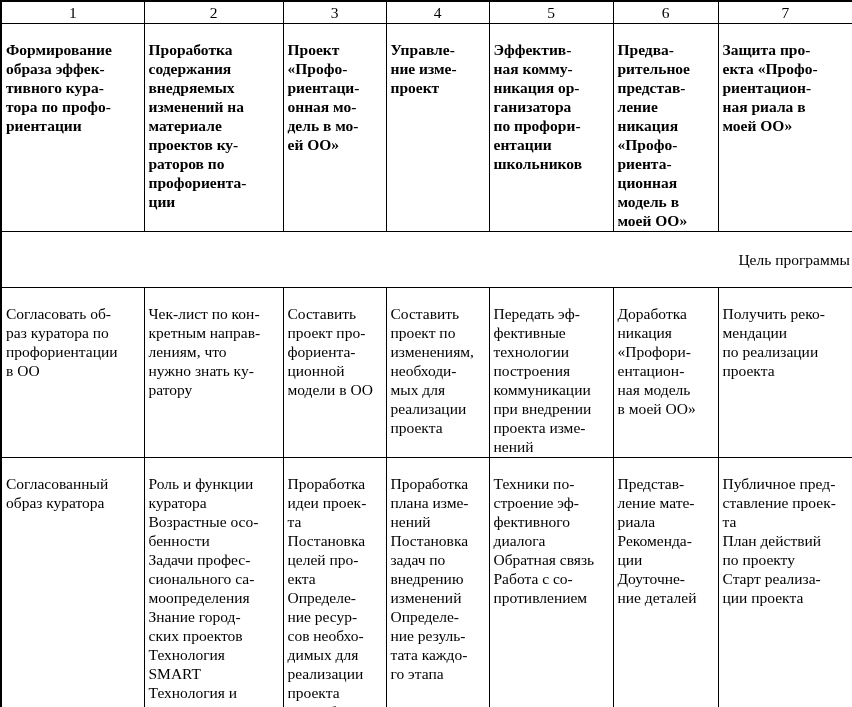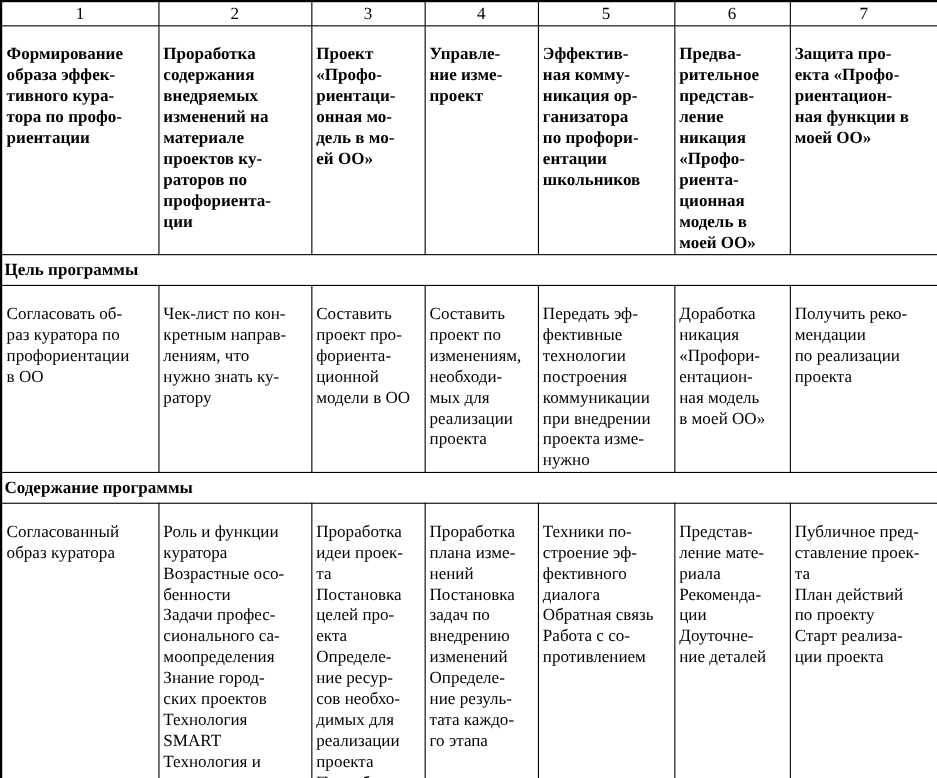--- a/index.html
+++ b/index.html
@@ -32,25 +32,25 @@
     white-space: normal;
     padding: 0 2px;
     height: 22px;
     vertical-align: middle;
   }
   .header-row td {
     font-weight: bold;
     height: 200px;
   }
   .section-row td {
-    font-weight: bold;
-    text-align: left;
+    font-weight: normal;
+    text-align: right;
     white-space: normal;
     height: 21px;
-    padding: 4px 2px;
+    padding: 18px 2px;
     vertical-align: middle;
   }
   .goal-row td { height: 148px; }
 </style>
 </head>
 <body>
 
 <table class="doc-table">
   <colgroup>
     <col style="width:143px">
@@ -108,21 +108,21 @@
 ление
 никация
 «Профо-
 риента-
 ционная
 модель в
 моей ОО»</td>
       <td>Защита про-
 екта «Профо-
 риентацион-
-ная функции в
+ная риала в
 моей ОО»</td>
     </tr>
     <tr class="section-row">
       <td colspan="7">Цель программы</td>
     </tr>
     <tr class="goal-row">
       <td>Согласовать об-
 раз куратора по
 профориентации
 в ОО</td>
@@ -143,34 +143,31 @@
 мых для
 реализации
 проекта</td>
       <td>Передать эф-
 фективные
 технологии
 построения
 коммуникации
 при внедрении
 проекта изме-
-нужно</td>
+нений</td>
       <td>Доработка
 никация
 «Профори-
 ентацион-
 ная модель
 в моей ОО»</td>
       <td>Получить реко-
 мендации
 по реализации
 проекта</td>
-    </tr>
-    <tr class="section-row">
-      <td colspan="7">Содержание программы</td>
     </tr>
     <tr class="content-row">
       <td>Согласованный
 образ куратора</td>
       <td>Роль и функции
 куратора
 Возрастные осо-
 бенности
 Задачи профес-
 сионального са-

